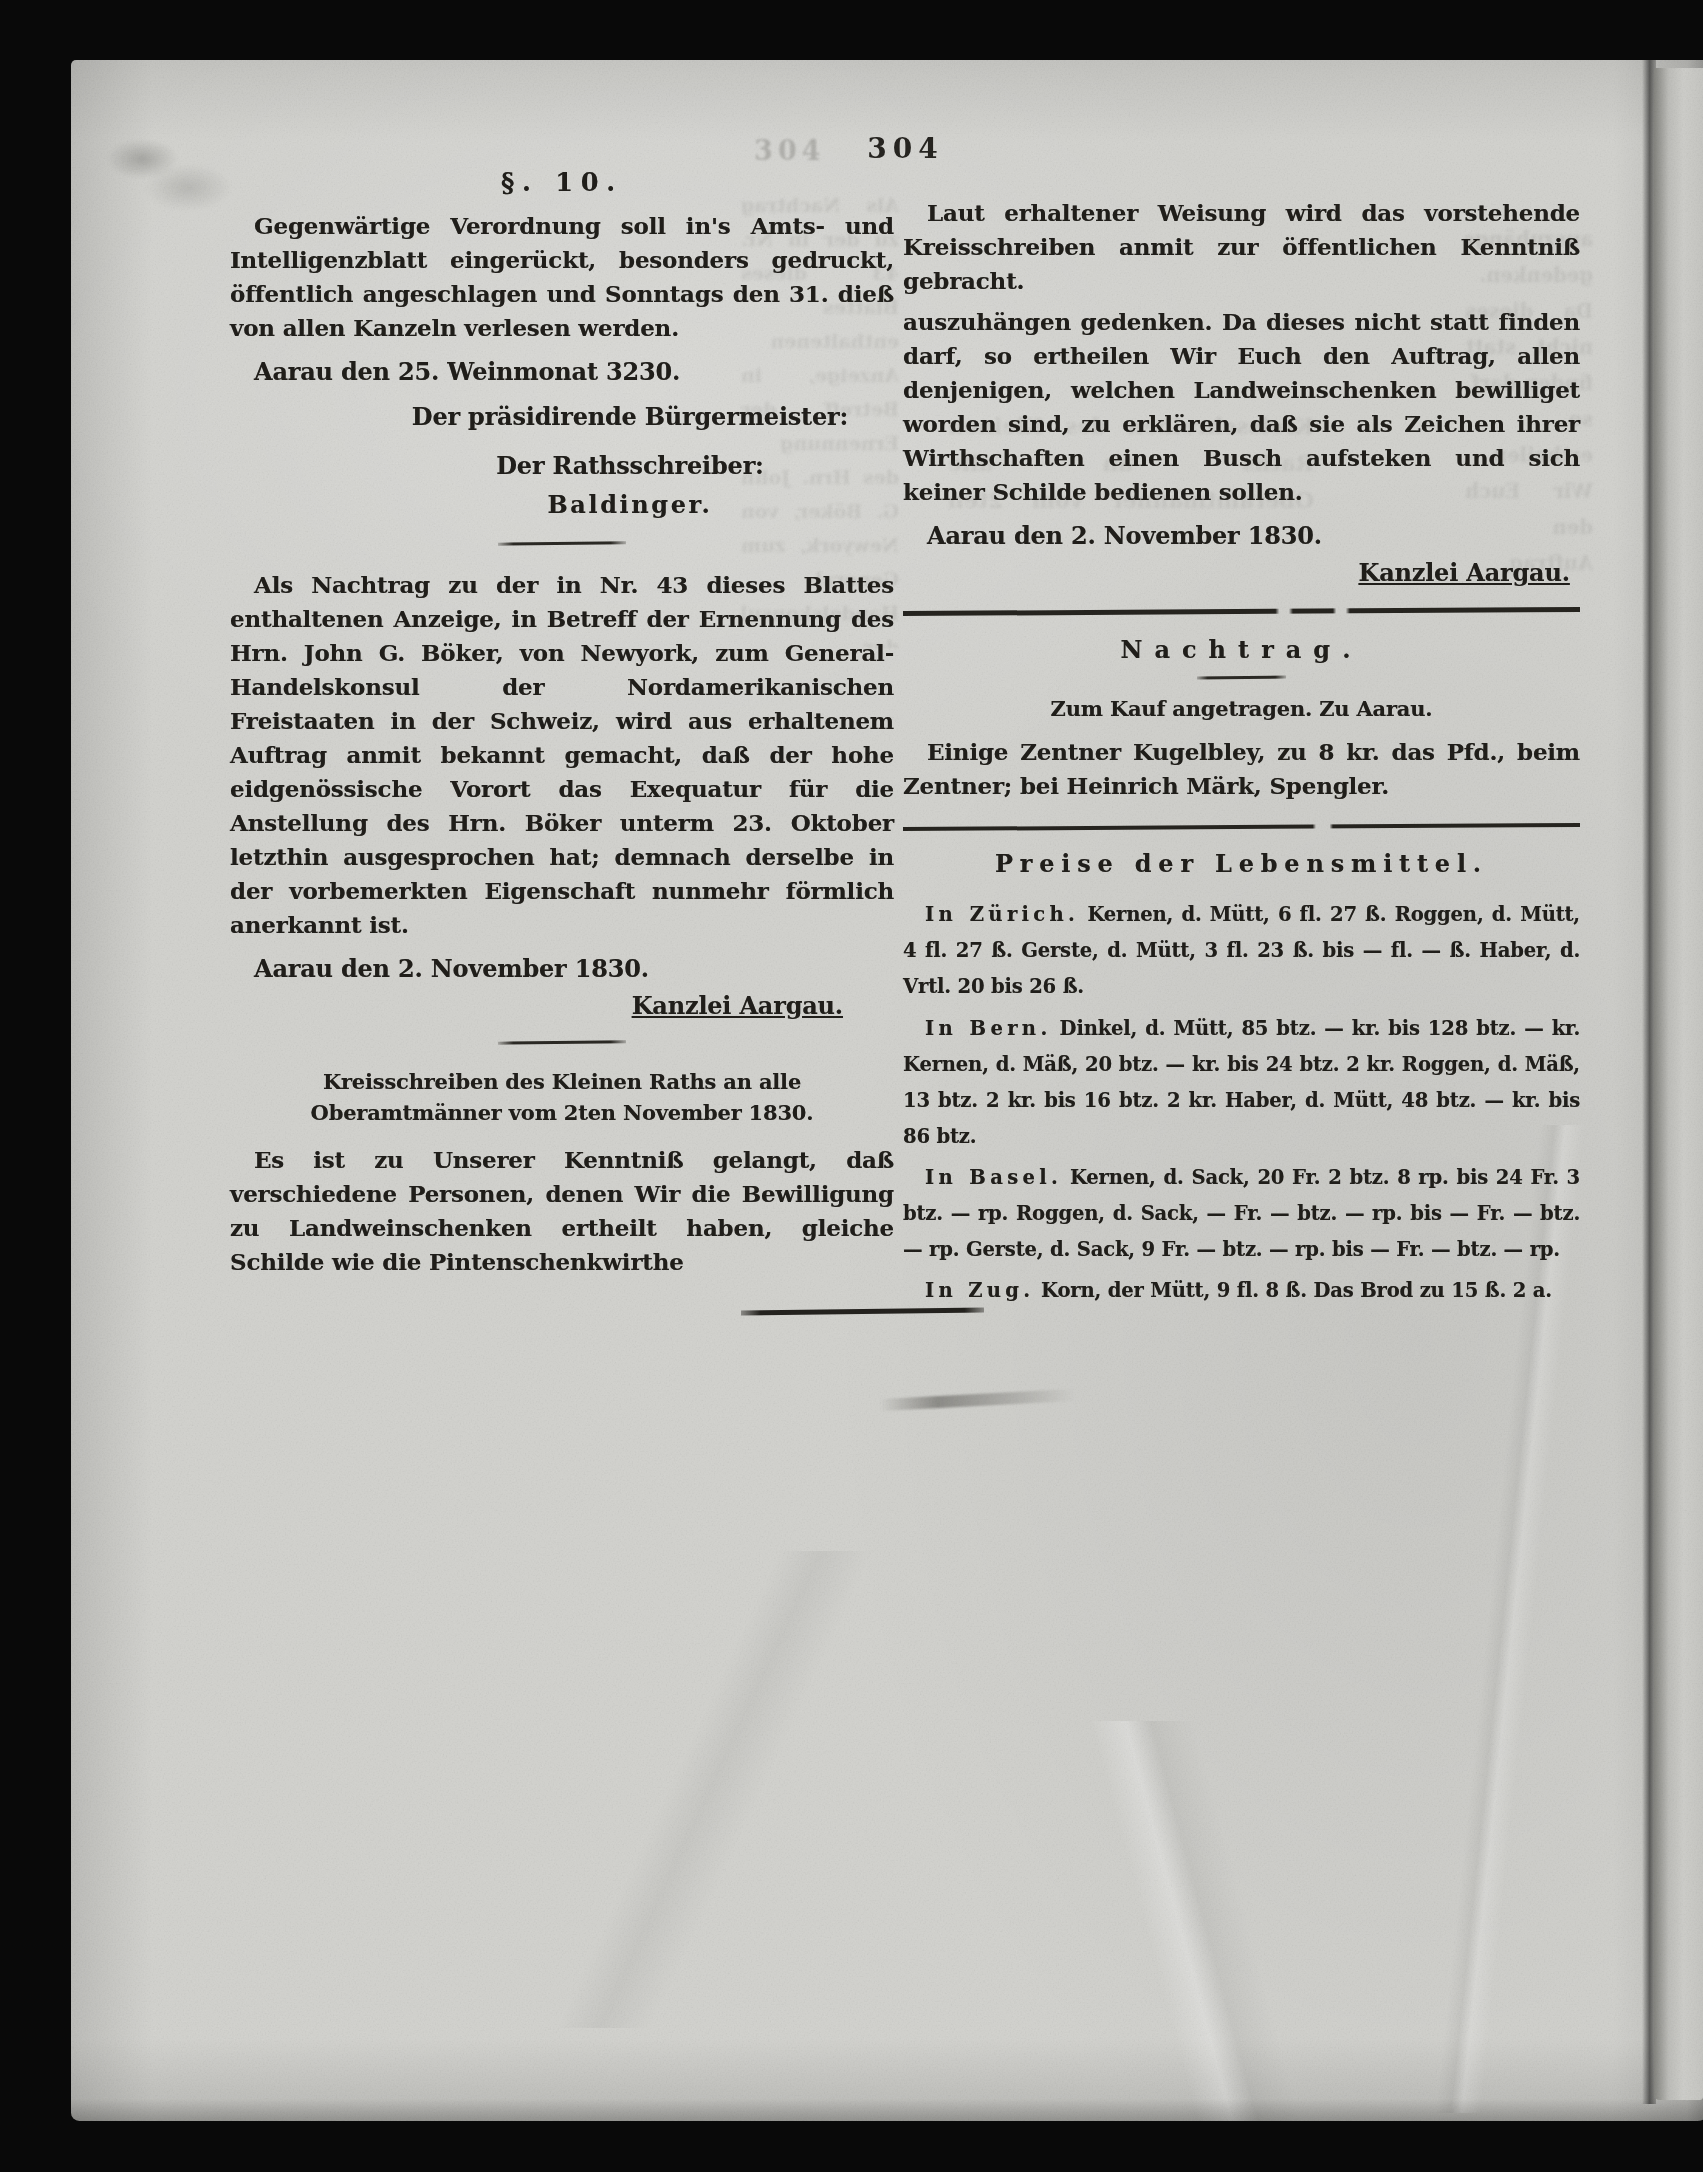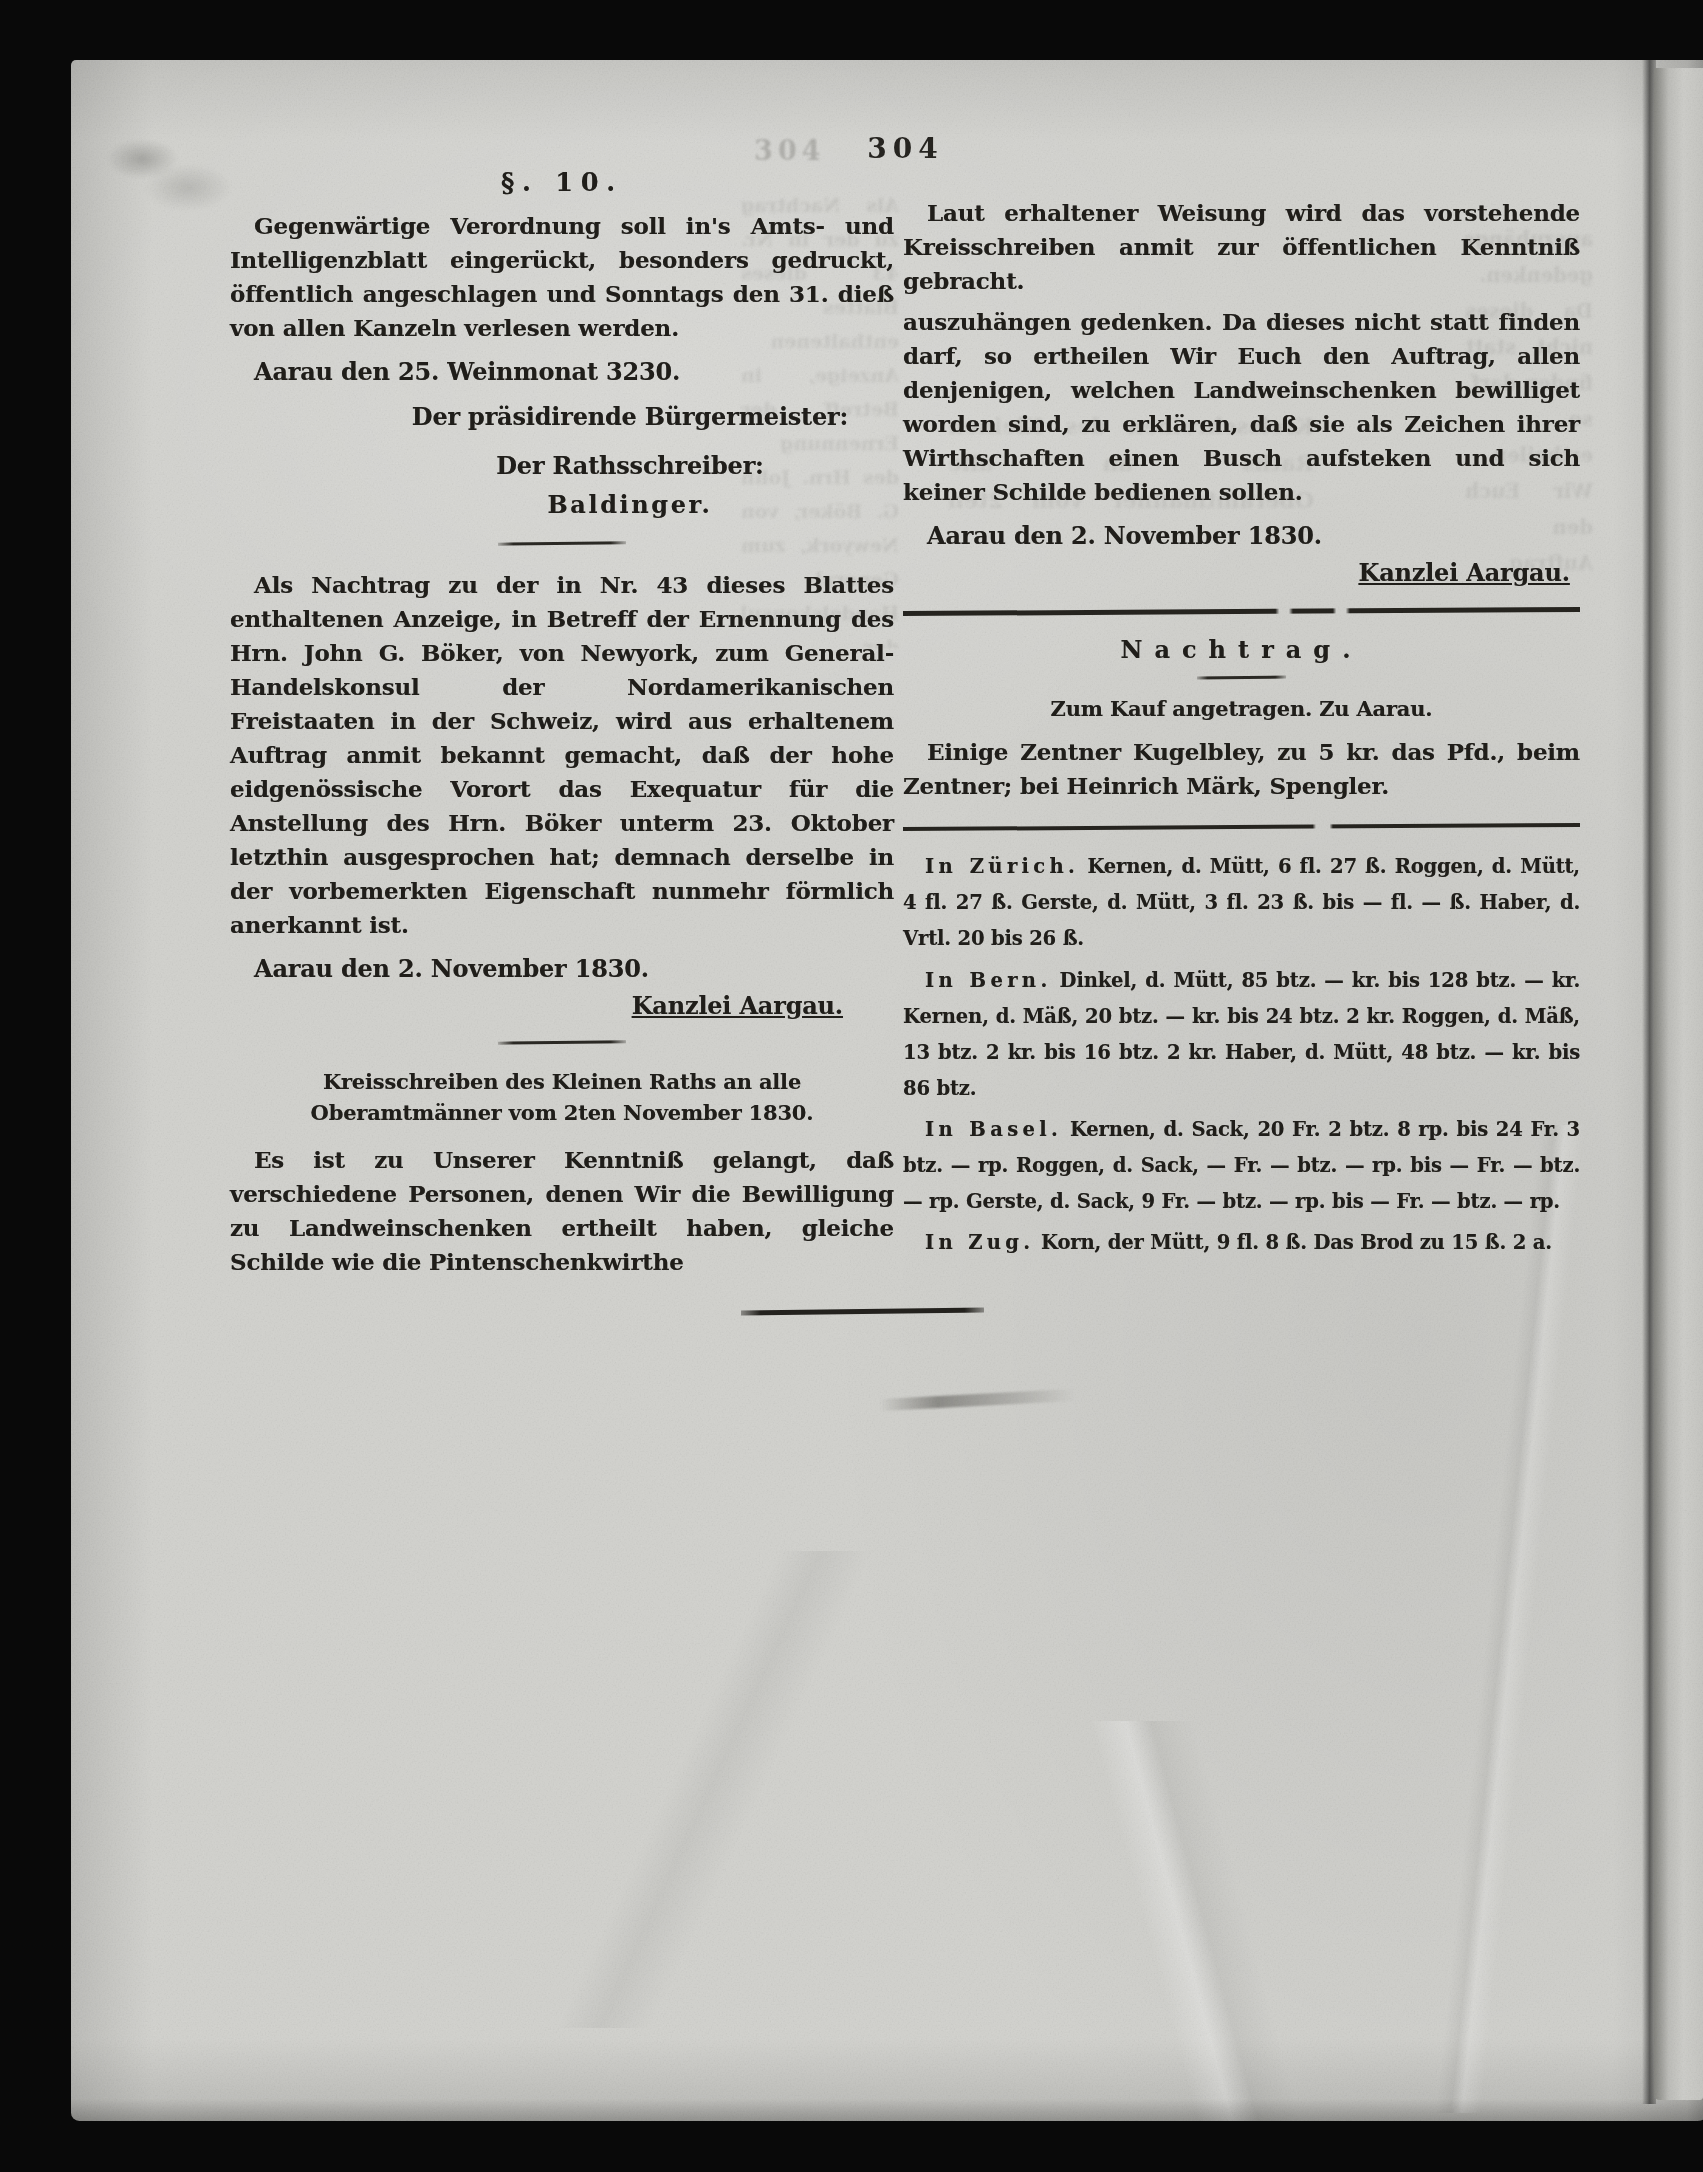--- a/index.html
+++ b/index.html
@@ -136,22 +136,23 @@
 
   <div class="col col-right">
     <p class="body ind">Laut erhaltener Weisung wird das vorstehende Kreisschreiben anmit zur öffentlichen Kenntniß gebracht.</p>
     <p class="body">auszuhängen gedenken. Da dieses nicht statt finden darf, so ertheilen Wir Euch den Auftrag, allen denjenigen, welchen Landweinschenken bewilliget worden sind, zu erklären, daß sie als Zeichen ihrer Wirthschaften einen Busch aufsteken und sich keiner Schilde bedienen sollen.</p>
     <p class="dateline">Aarau den 2. November 1830.</p>
     <p class="signoff pad-r-narrow">Kanzlei Aargau.</p>
     <div class="rule-seg a"></div>
     <div class="head-spaced">Nachtrag.</div>
     <div class="rule-short tiny"></div>
     <div class="subhead">Zum Kauf angetragen. Zu Aarau.</div>
-    <p class="body ind">Einige Zentner Kugelbley, zu 5 kr. das Pfd., beim Zentner; bei Heinrich Märk, Spengler.</p>
+    <p class="body ind">Einige Zentner Kugelbley, zu 8 kr. das Pfd., beim Zentner; bei Heinrich Märk, Spengler.</p>
     <div class="rule-seg b"></div>
+    <div class="head-spaced prices">Preise der Lebensmittel.</div>
     <p class="price"><span class="city">In Zürich.</span> <span>Kernen, d. Mütt, 6 fl. 27 ß. Roggen, d. Mütt, 4 fl. 27 ß. Gerste, d. Mütt, 3 fl. 23 ß. bis — fl. — ß. Haber, d. Vrtl. 20 bis 26 ß.</span></p>
     <p class="price"><span class="city">In Bern.</span> <span>Dinkel, d. Mütt, 85 btz. — kr. bis 128 btz. — kr. Kernen, d. Mäß, 20 btz. — kr. bis 24 btz. 2 kr. Roggen, d. Mäß, 13 btz. 2 kr. bis 16 btz. 2 kr. Haber, d. Mütt, 48 btz. — kr. bis 86 btz.</span></p>
     <p class="price"><span class="city">In Basel.</span> <span>Kernen, d. Sack, 20 Fr. 2 btz. 8 rp. bis 24 Fr. 3 btz. — rp. Roggen, d. Sack, — Fr. — btz. — rp. bis — Fr. — btz. — rp. Gerste, d. Sack, 9 Fr. — btz. — rp. bis — Fr. — btz. — rp.</span></p>
     <p class="price"><span class="city">In Zug.</span> <span>Korn, der Mütt, 9 fl. 8 ß. Das Brod zu 15 ß. 2 a.</span></p>
   </div>
 
   <div class="rule-center"></div>
   <div class="smudge-streak"></div>
 
   <div class="edge-shade-right"></div>

